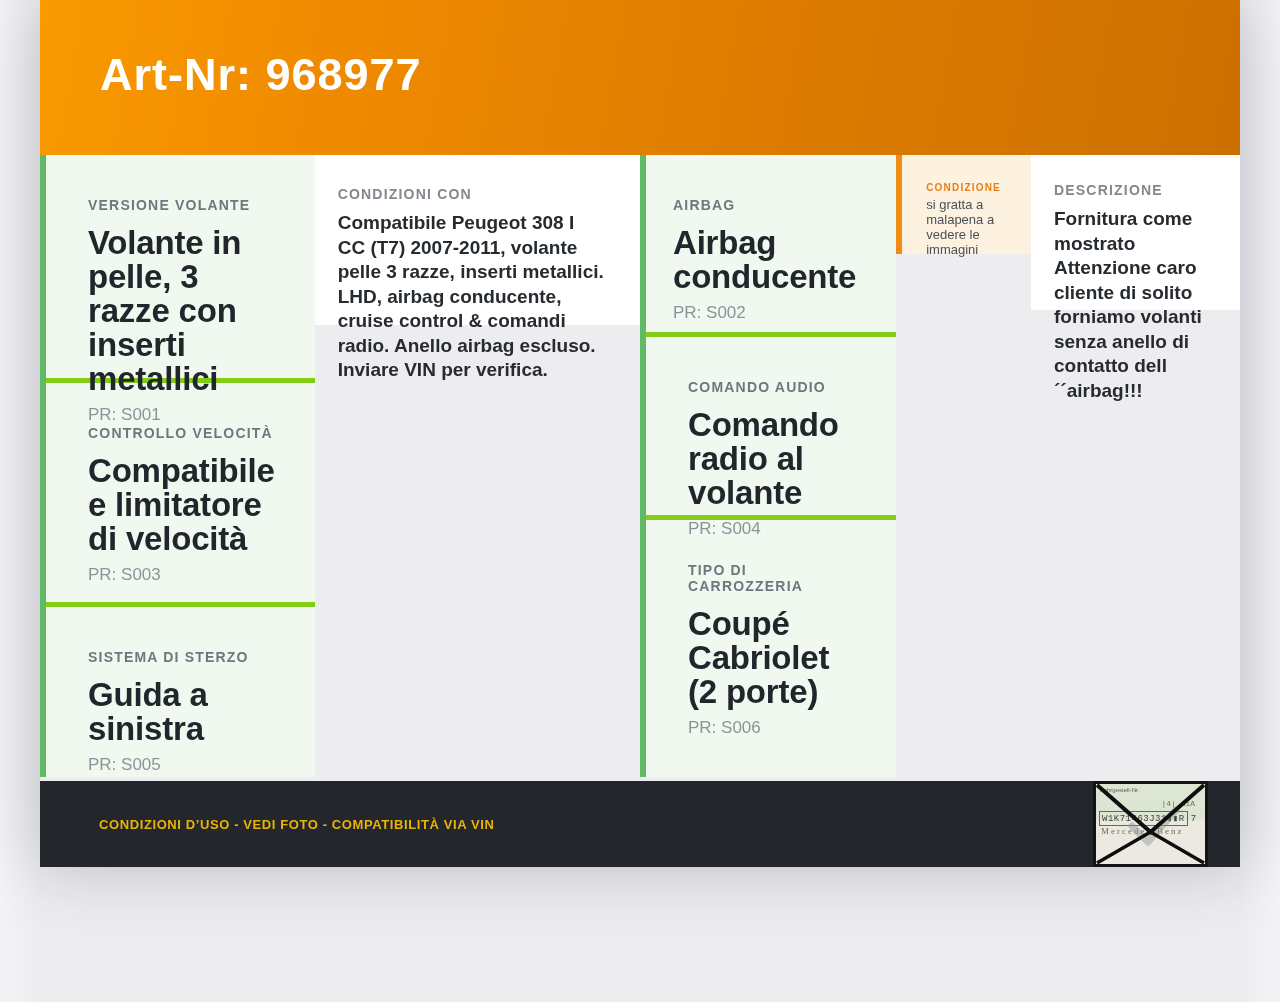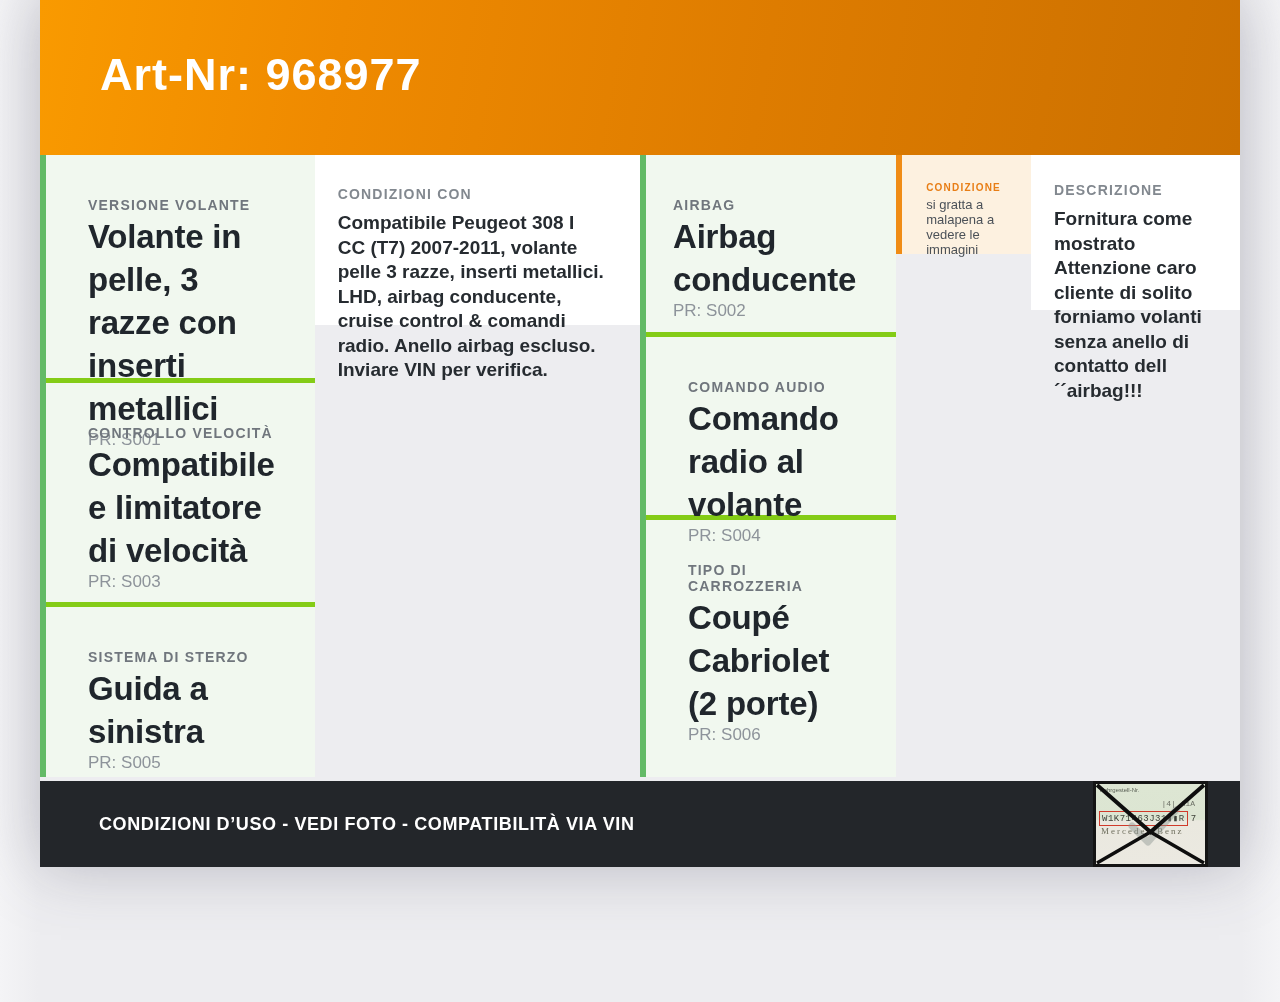--- a/index.html
+++ b/index.html
@@ -28,25 +28,25 @@
   .main { display: flex; background: transparent; }
   .col { width: 600px; display: flex; flex-direction: row; }
   .green-block { border-left: 6px solid #63ba66; background: #f1f8ef; }
   .card { padding: 42px 40px 0 42px; }
   .green-block .card + .card { border-top: 5px solid #84cc16; }
   .spec-label {
     font-size: 14px; font-weight: bold; letter-spacing: 1.2px;
     color: #70767d; text-transform: uppercase;
   }
   .spec-title {
-    margin-top: 2px;
+    margin-top: 13px;
     font-size: 33px; font-weight: bold; color: #20262c;
-    line-height: 43px; letter-spacing: -0.2px;
-  }
-  .spec-pr { font-size: 17px; color: #8d939a; }
+    line-height: 34px; letter-spacing: -0.2px;
+  }
+  .spec-pr { margin-top: 9px; font-size: 17px; color: #8d939a; }
 
   .h-l1 { height: 223px; }
   .h-l2 { height: 224px; }
   .h-l3 { height: 175px; }
   .h-r1 { height: 177px; padding-left: 27px; }
   .h-r2 { height: 183px; }
   .h-r3 { height: 178px; }
 
   
   .condition-card {
@@ -71,21 +71,21 @@
     color: #262b30; line-height: 24.5px;
   }
 
   
   .footer {
     position: relative;
     margin-top: 4px; height: 86px; background: #23262a;
     display: flex; align-items: center; padding-left: 59px;
   }
   .footer-text {
-    color: #ffffff; font-size: 18px; font-weight: bold;
+    color: #eab308; font-size: 13px; font-weight: bold;
     letter-spacing: 0.6px; text-transform: uppercase;
   }
   
   .vin-stamp {
     position: absolute; right: 32px; top: 0;
     width: 115px; height: 86px;
     border: 3px solid #141414;
     background: linear-gradient(#dde6d3 0%, #dce5d2 44%, #eae8df 46%, #ebe9e1 100%);
     overflow: hidden;
   }

